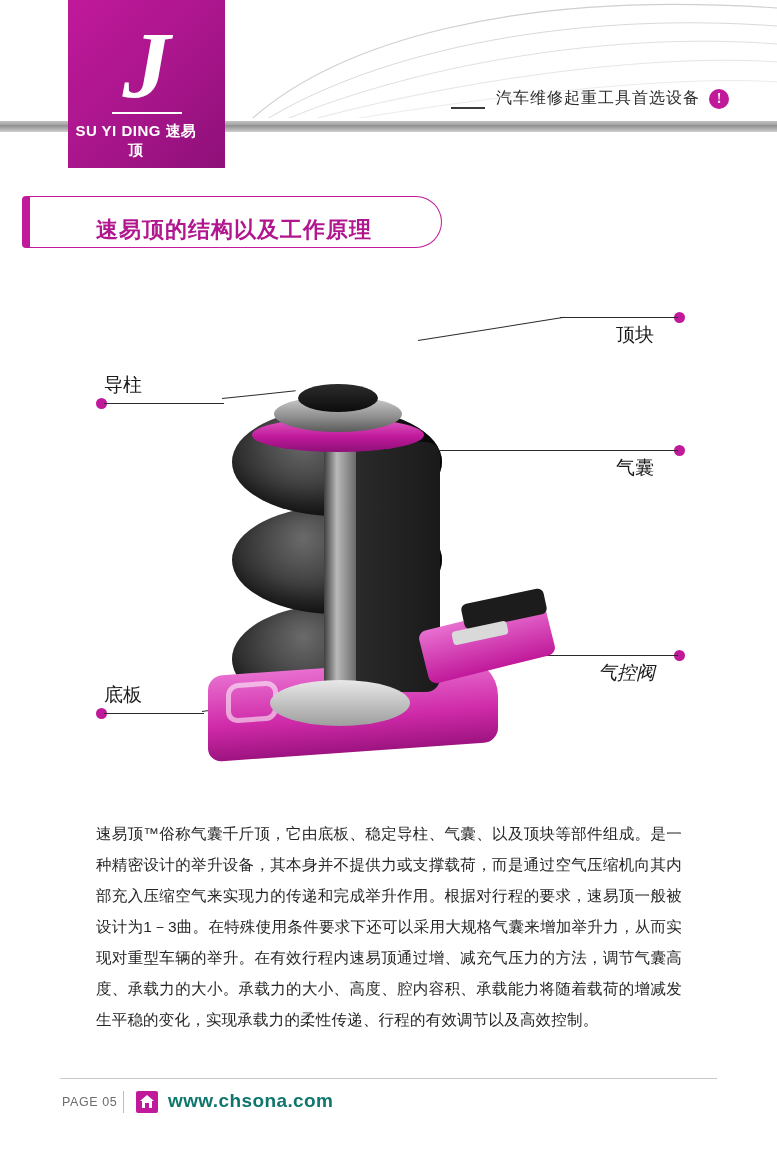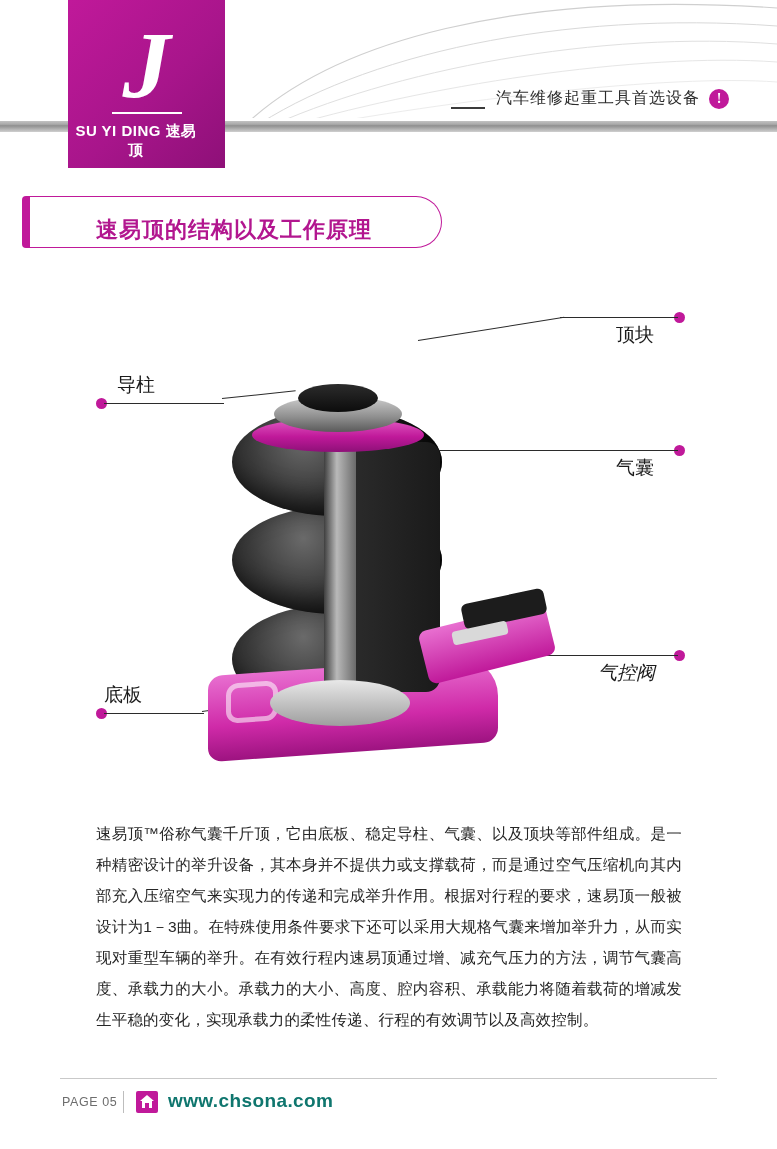--- a/index.html
+++ b/index.html
@@ -457,21 +457,21 @@
     <div class="callout-line" style="left:430px; top:170px; width:248px;"></div>
     <div class="callout-label" style="left:616px; top:175px;">气囊</div>
 
     <div class="callout-dot" style="left:674px; top:370px;"></div>
     <div class="callout-line" style="left:534px; top:375px; width:144px;"></div>
     <div class="callout-label" style="left:598px; top:380px;font-style:italic;">气控阀</div>
 
     <div class="callout-dot" style="left:96px; top:118px;"></div>
     <div class="callout-line" style="left:104px; top:123px; width:120px;"></div>
     <div class="callout-line" style="left:222px; top:118px; width:74px; transform: rotate(-6deg); transform-origin: left center;"></div>
-    <div class="callout-label" style="left:117px; top:92px;text-align:right;">导柱</div>
+    <div class="callout-label" style="left:104px; top:92px;text-align:right;">导柱</div>
 
     <div class="callout-dot" style="left:96px; top:428px;"></div>
     <div class="callout-line" style="left:104px; top:433px; width:100px;"></div>
     <div class="callout-line" style="left:202px; top:431px; width:60px; transform: rotate(-8deg); transform-origin: left center;"></div>
     <div class="callout-label" style="left:104px; top:402px;">底板</div>
   </div>
 
   <div class="body-text">速易顶™俗称气囊千斤顶，它由底板、稳定导柱、气囊、以及顶块等部件组成。是一种精密设计的举升设备，其本身并不提供力或支撑载荷，而是通过空气压缩机向其内部充入压缩空气来实现力的传递和完成举升作用。根据对行程的要求，速易顶一般被设计为1－3曲。在特殊使用条件要求下还可以采用大规格气囊来增加举升力，从而实现对重型车辆的举升。在有效行程内速易顶通过增、减充气压力的方法，调节气囊高度、承载力的大小。承载力的大小、高度、腔内容积、承载能力将随着载荷的增减发生平稳的变化，实现承载力的柔性传递、行程的有效调节以及高效控制。</div>
 
   <div class="footer">

